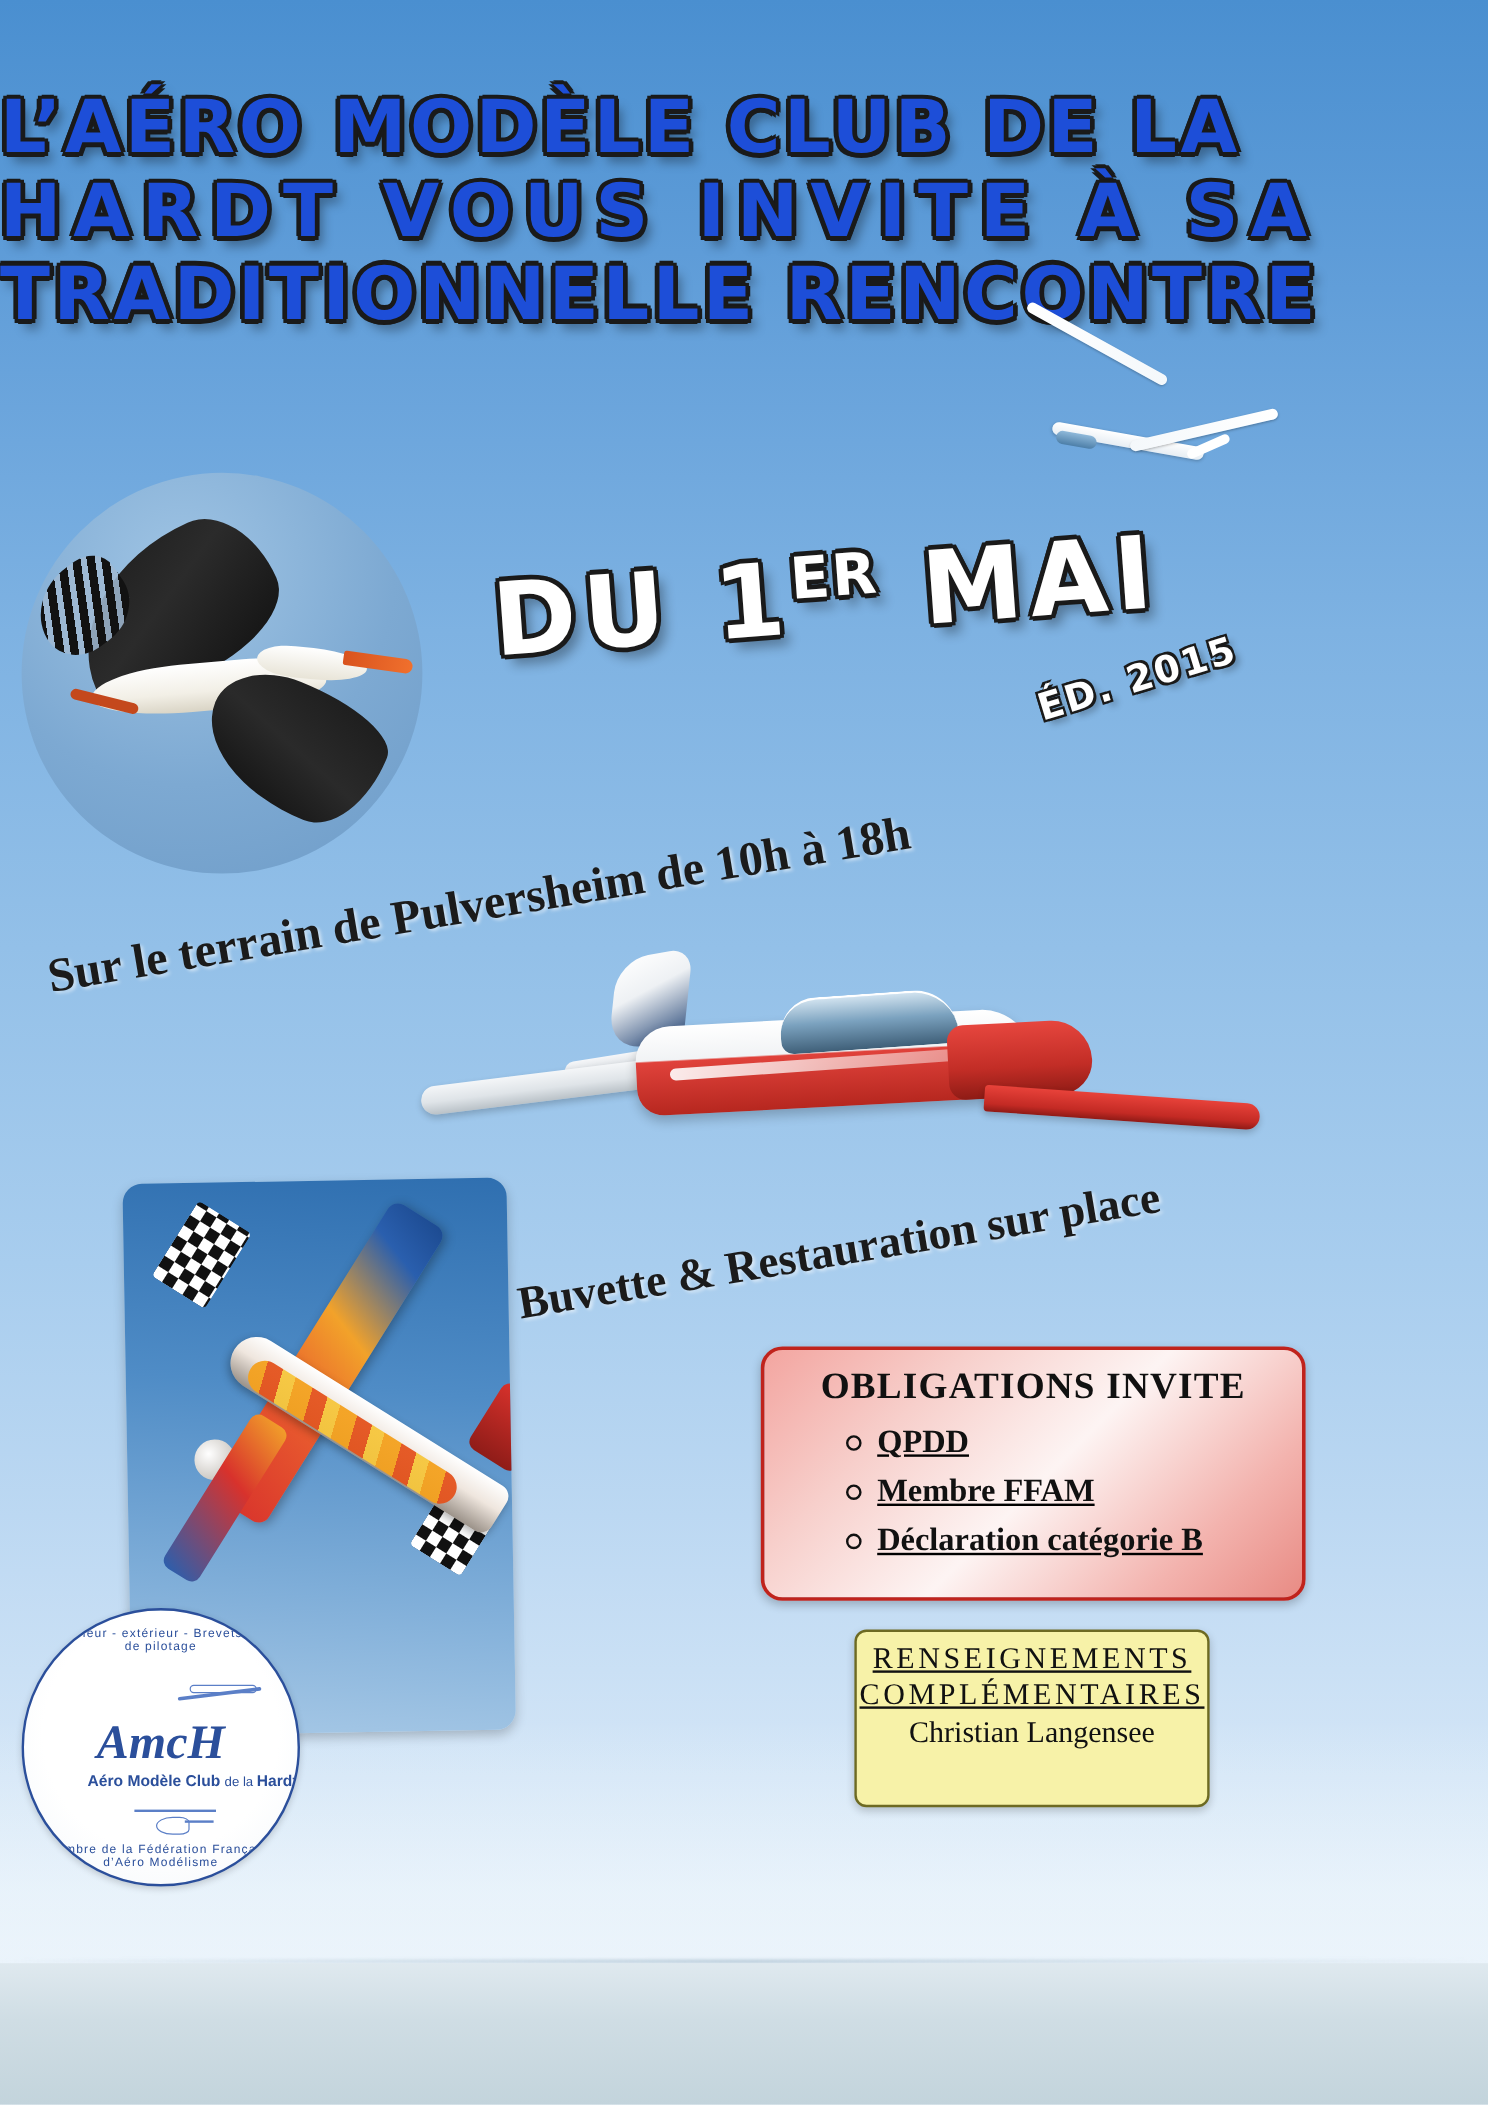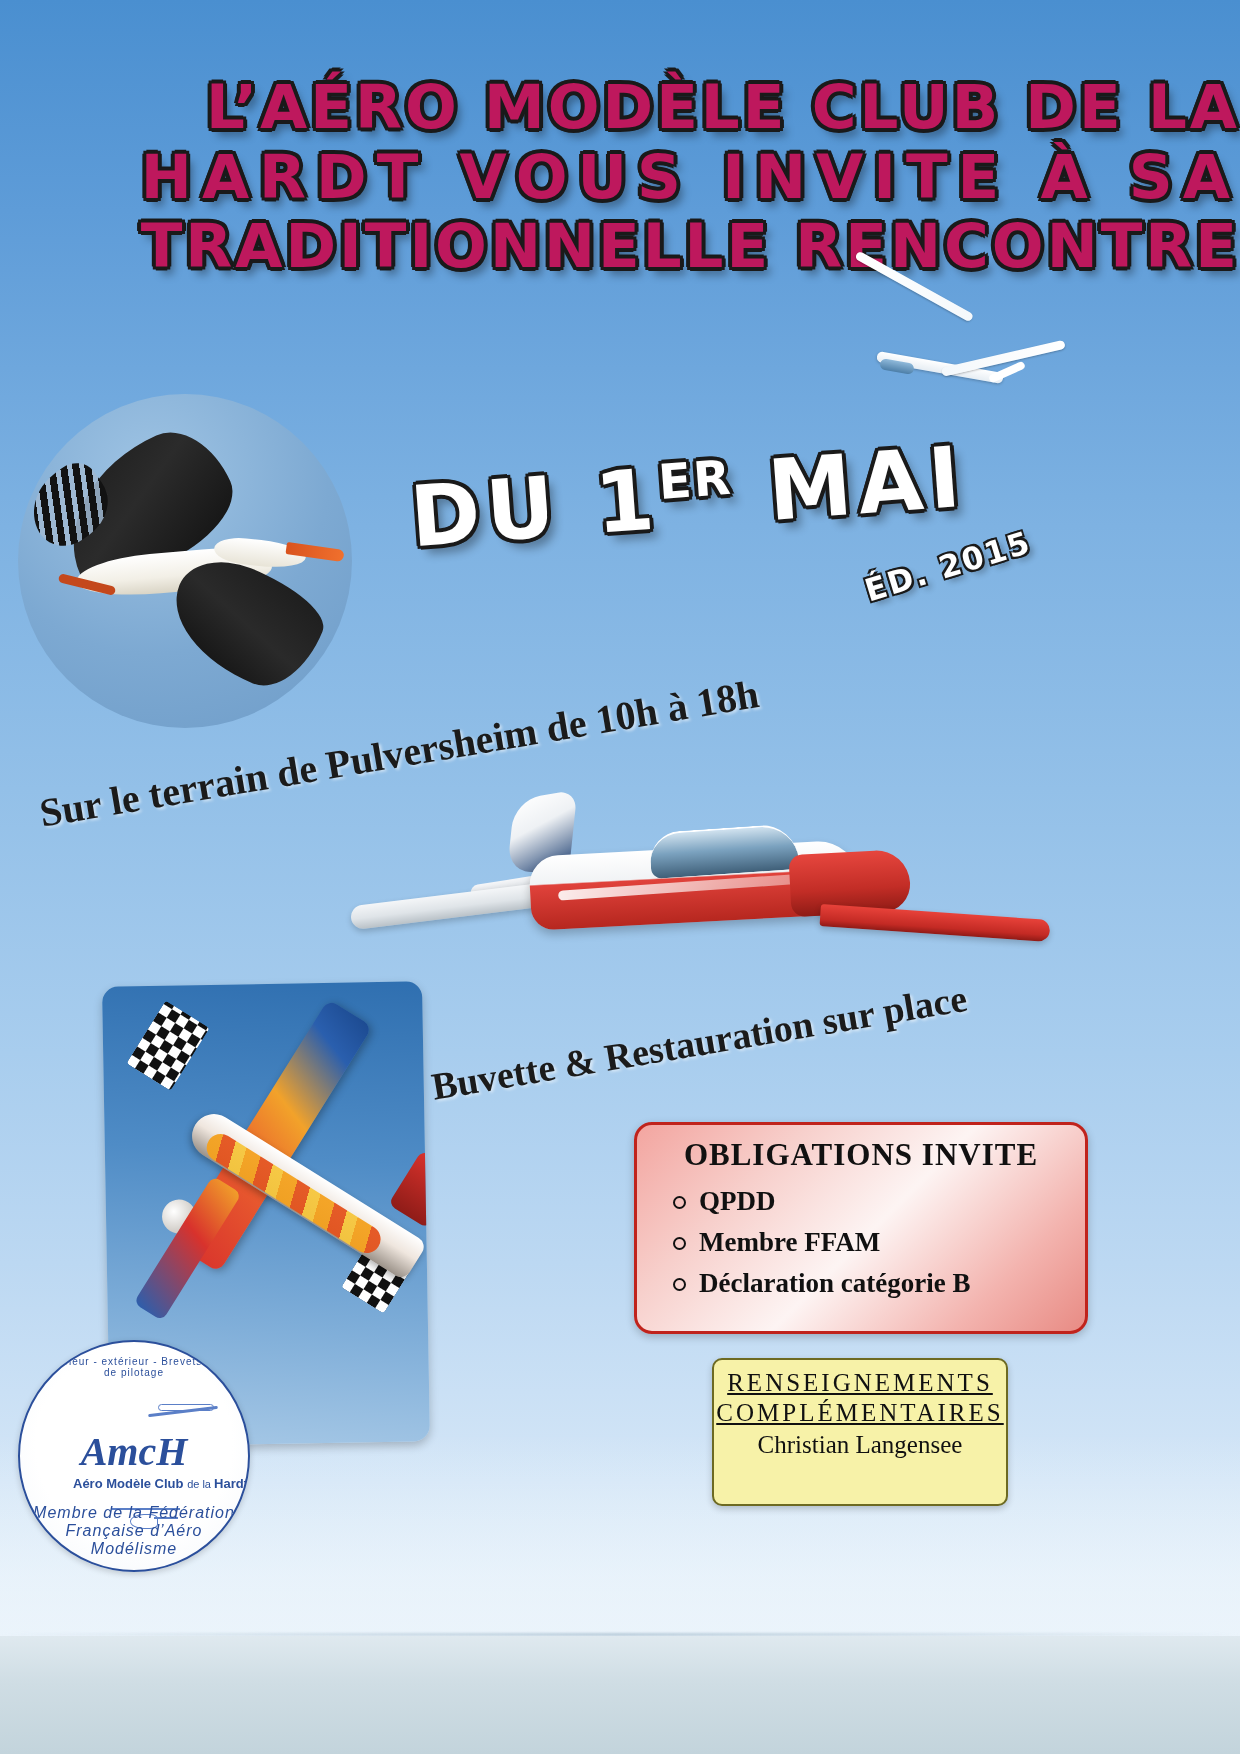--- a/index.html
+++ b/index.html
@@ -48,27 +48,27 @@
     height: 118px;
     background: linear-gradient(180deg, #dfe9ef 0%, #cfdde4 40%, #c3d4dc 100%);
   }
 
   
   .headline {
     position: absolute;
     top: 72px;
     left: 0;
     width: 1240px;
-    text-align: right;
+    text-align: left;
     font-family: "DejaVu Sans", sans-serif;
     font-weight: bold;
     font-size: 61px;
     line-height: 1.14;
     letter-spacing: 3px;
-    color: #be185d;
+    color: #1d4ed8;
     text-shadow:
       -3px -3px 0 #1a1a1a,
        3px -3px 0 #1a1a1a,
       -3px  3px 0 #1a1a1a,
        3px  3px 0 #1a1a1a,
       -4px  0   0 #1a1a1a,
        4px  0   0 #1a1a1a,
        0   -4px 0 #1a1a1a,
        0    4px 0 #1a1a1a,
        6px 8px 9px rgba(0,0,0,0.35);
@@ -423,22 +423,23 @@
     text-align: center;
     font-family: "Liberation Serif", serif;
     font-weight: bold;
     font-size: 31px;
     letter-spacing: 1px;
     color: #111;
     margin: 4px 0 8px 0;
   }
   .obligations ul {
     margin: 0;
-    padding: 0 0 0 32px;
+    padding: 0 0 0 64px;
     list-style: none;
+    text-decoration: underline;
   }
   .obligations li {
     font-family: "Liberation Serif", serif;
     font-weight: bold;
     font-size: 27px;
     color: #111;
     line-height: 1.52;
     position: relative;
     padding-left: 30px;
   }
@@ -501,24 +502,23 @@
     top: 14px; left: 0; width: 228px;
     text-align: center;
     font-size: 10px;
     color: #2b4f9b;
     letter-spacing: 1px;
   }
   .logo .ring-bottom {
     position: absolute;
     bottom: 12px; left: 0; width: 228px;
     text-align: center;
-    font-size: 16px;
+    font-size: 10px;
     color: #2b4f9b;
     letter-spacing: 1px;
-    font-style: italic;
   }
   .logo .amch {
     position: absolute;
     top: 86px; left: 0; width: 228px;
     text-align: center;
     font-family: "Liberation Serif", serif;
     font-weight: bold;
     font-style: italic;
     font-size: 40px;
     color: #2b4f9b;

